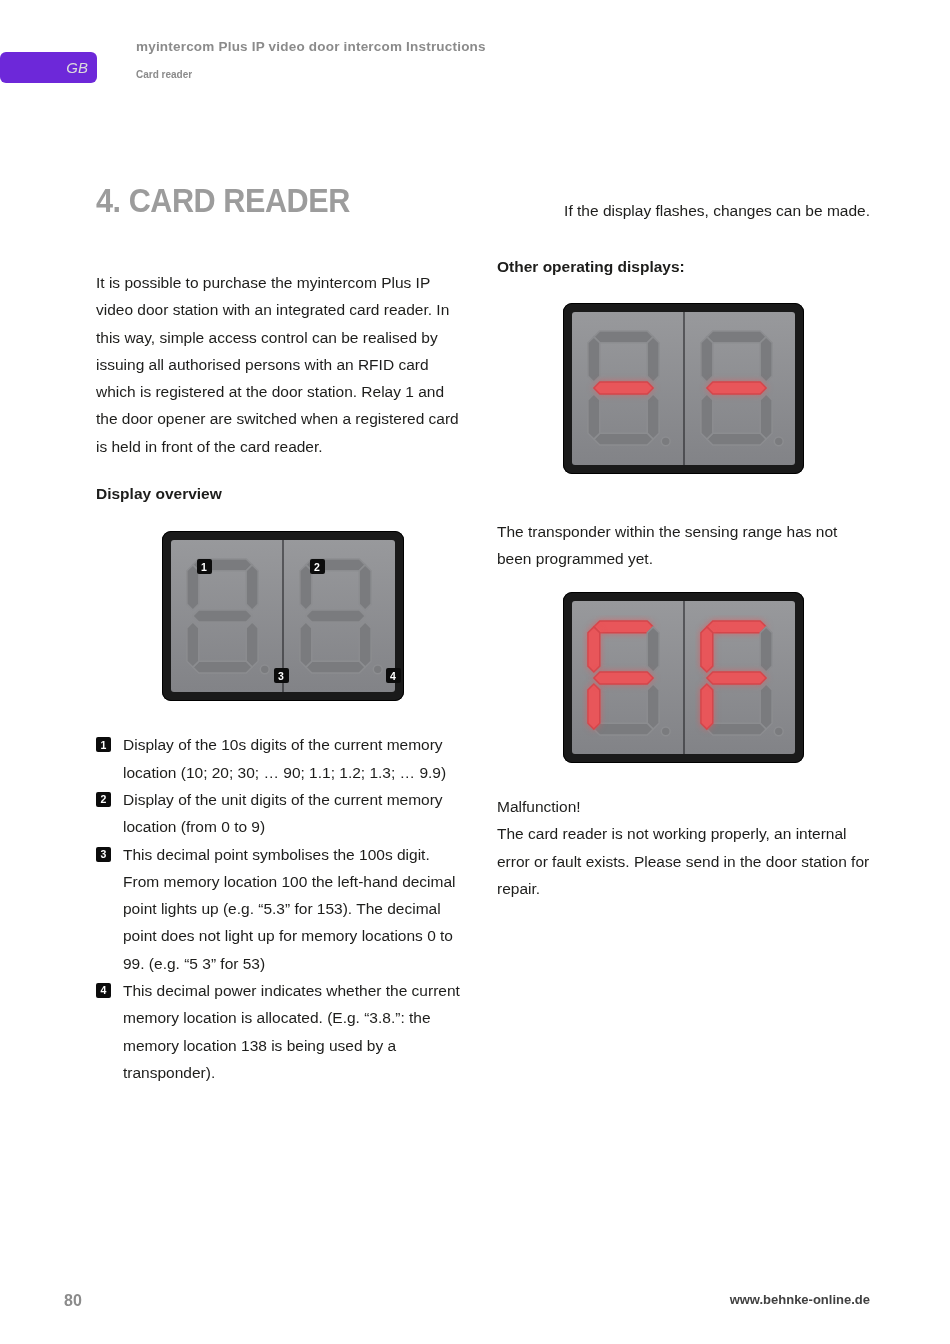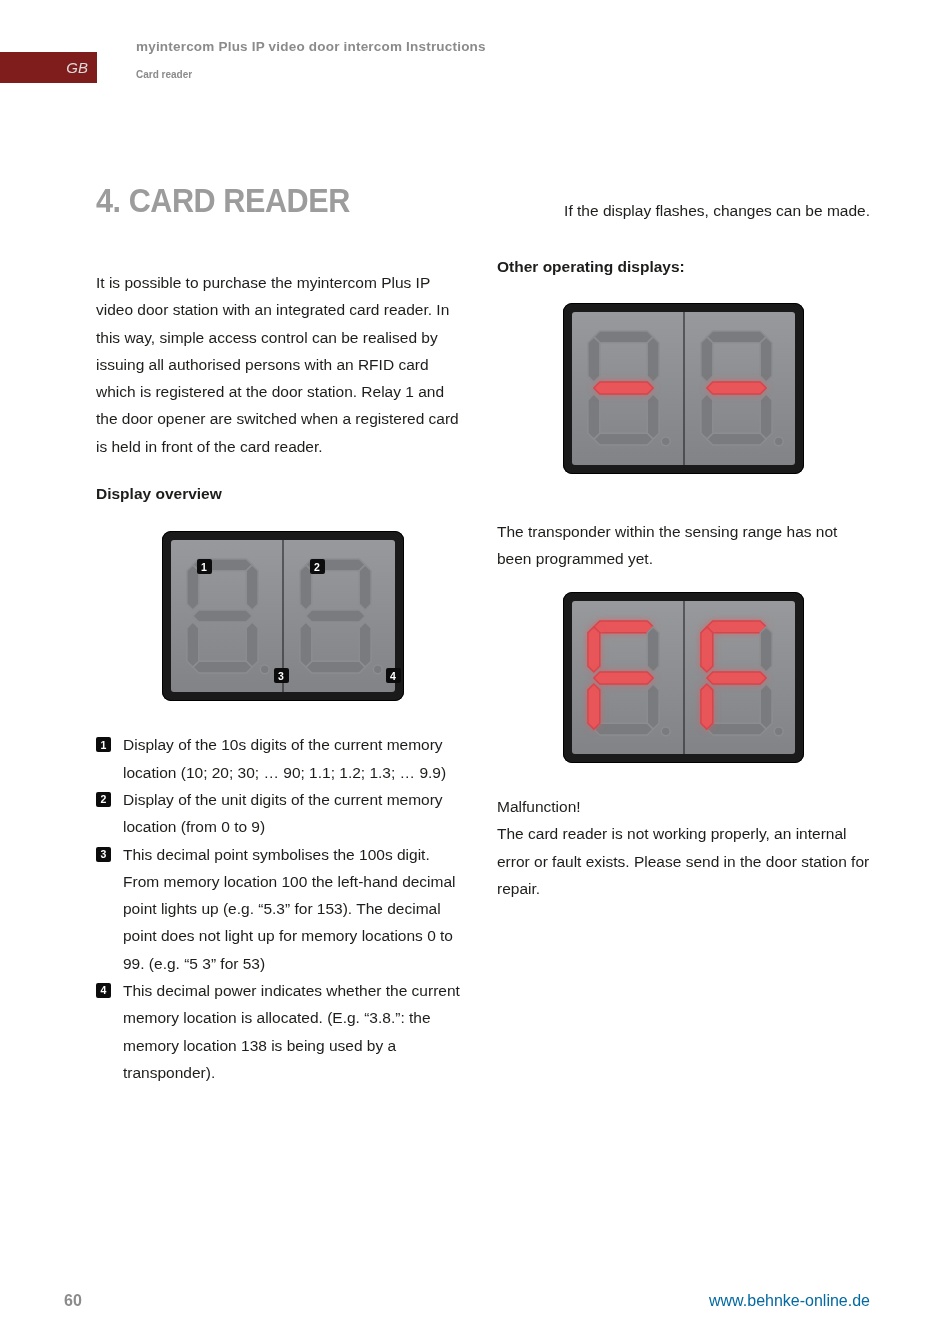--- a/index.html
+++ b/index.html
@@ -4,23 +4,23 @@
 <style>
   html,body { margin:0; padding:0; background:#ffffff; }
   .page {
     position:relative; width:950px; height:1344px; background:#ffffff;
     font-family:"Liberation Sans", sans-serif; color:#1d1d1b; overflow:hidden;
   }
 
   
   .gb-tab {
     position:absolute; left:0; top:52px; width:97px; height:31px;
-    background:#7f1d1d; color:#dcdcdc; font-style:italic; font-size:15px;
+    background:#6d28d9; color:#dcdcdc; font-style:italic; font-size:15px;
     display:flex; align-items:center; justify-content:flex-end;
-    padding-right:9px; box-sizing:border-box;
+    padding-right:9px; box-sizing:border-box;border-radius:6px;
   }
 
   
   .doc-header { position:absolute; left:136px; top:39px; }
   .doc-title { font-size:13.5px; font-weight:700; color:#8b8b8b; letter-spacing:.2px; }
   .doc-subtitle { font-size:10px; font-weight:700; color:#8b8b8b; margin-top:15px; }
 
   
   .col { position:absolute; top:183px; width:373px; }
   .col-left { left:96px; }
@@ -65,21 +65,21 @@
   }
   .callout { position:absolute; }
 
   
   .num-list { list-style:none; margin:30px 0 0; padding:0; }
   .num-item { position:relative; padding-left:27px; font-size:15.5px; line-height:27.3px; }
   .num-badge { position:absolute; left:0; top:6px; }
 
   
   .page-num { position:absolute; left:64px; top:1292px; font-size:16px; font-weight:700; color:#8b8b8b; }
-  .website { position:absolute; right:80px; top:1292px; font-size:16px; font-weight:400; color:#0369a1; }
+  .website { position:absolute; right:80px; top:1292px; font-size:13px; font-weight:700; color:#404040; }
 </style>
 </head>
 <body>
 
 <div class="page">
 
   <div class="gb-tab">
     <span>GB</span>
   </div>
 
@@ -211,17 +211,17 @@
             </svg>
           </div>
         </div>
     </figure>
 
     <p class="body malf-title">Malfunction!</p>
     <p class="body malf-text">The card reader is not working properly, an internal error or fault exists. Please send in the door station for repair.</p>
   </section>
 
   <footer>
-    <div class="page-num">60</div>
+    <div class="page-num">80</div>
     <div class="website">www.behnke-online.de</div>
   </footer>
 
 </div>
 
 </body></html>

